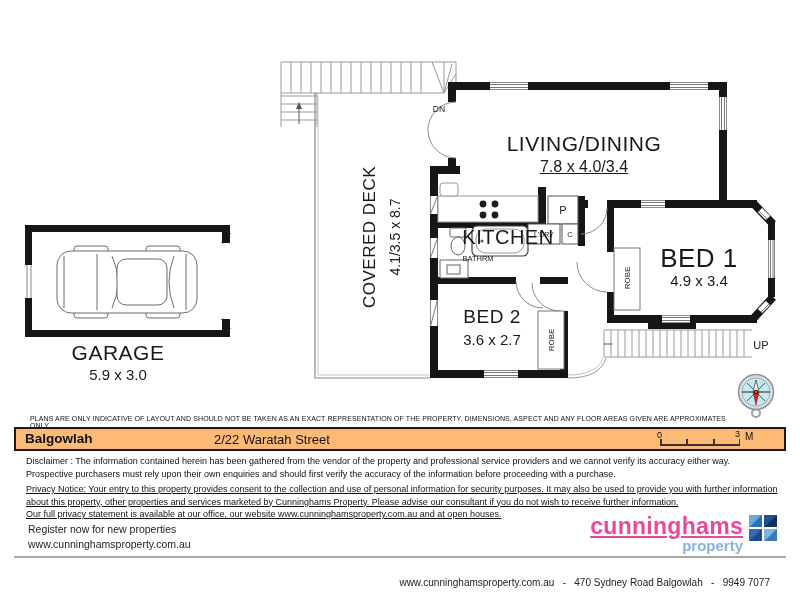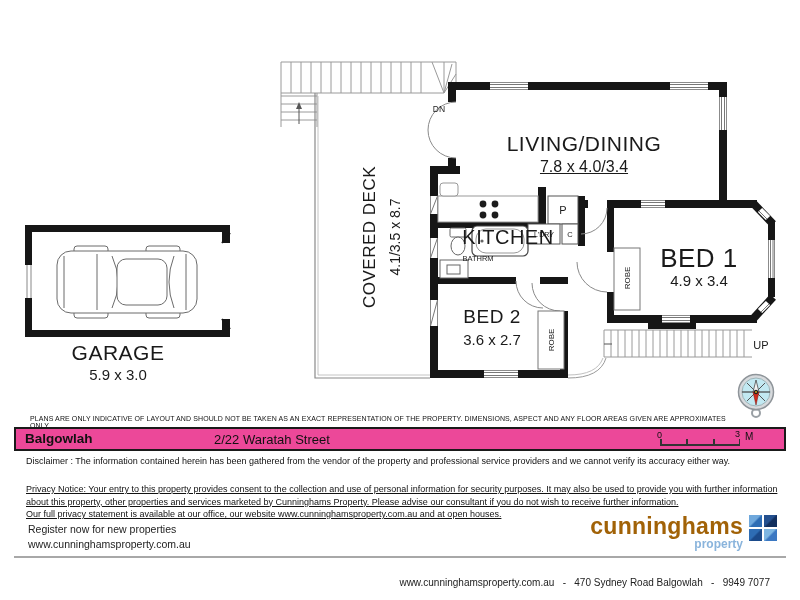--- a/index.html
+++ b/index.html
@@ -3,32 +3,32 @@
 <meta charset="utf-8">
 <style>
   html,body{margin:0;padding:0;background:#fff;}
   #canvas{position:relative;width:800px;height:600px;background:#fff;overflow:hidden;
           font-family:"Liberation Sans",sans-serif;color:#111;}
   svg{position:absolute;left:0;top:0;}
   .lbl{position:absolute;white-space:nowrap;transform:translate(-50%,-50%);color:#1a1a1a;}
   .rot{transform:translate(-50%,-50%) rotate(-90deg);}
   .room{letter-spacing:.5px;}
   .notice{position:absolute;left:30px;top:415px;width:700px;font-size:7px;letter-spacing:.1px;color:#111;}
-  .addrbar{position:absolute;left:14px;top:427px;width:768px;height:20px;border:2px solid #1a1a1a;background:#ec4899;}
+  .addrbar{position:absolute;left:14px;top:427px;width:768px;height:20px;border:2px solid #1a1a1a;background:#fdba74;}
   .addrbar .suburb{position:absolute;left:9px;top:2px;font-size:13.5px;font-weight:bold;}
   .addrbar .street{position:absolute;left:198px;top:3px;font-size:13px;}
   .scale0{position:absolute;left:641px;top:1px;font-size:9px;}
   .scale3{position:absolute;left:719px;top:0px;font-size:9px;}
   .scaleM{position:absolute;left:729px;top:2px;font-size:10px;}
   .scaleline{position:absolute;left:644px;top:15px;width:80px;height:1.5px;background:#333;}
   .tick{position:absolute;top:10px;width:1.5px;height:6px;background:#333;}
   .para{position:absolute;left:26px;font-size:9px;line-height:13px;color:#111;}
   .reg{position:absolute;left:28px;top:522px;font-size:10.5px;line-height:15px;color:#222;}
   .brand{position:absolute;right:57px;top:513px;font-size:23px;font-weight:bold;letter-spacing:.3px;}
-  .brandsub{position:absolute;right:57px;top:537px;font-size:12px;font-weight:bold;}
+  .brandsub{position:absolute;right:57px;top:537px;font-size:15px;font-weight:bold;}
   .squares{position:absolute;left:749px;top:515px;display:grid;grid-template-columns:13px 13px;grid-template-rows:12px 12px;gap:2px;}
   .sq1{background:linear-gradient(135deg,#6fa8dc 45%,#2e6db4 55%);}
   .sq2{background:linear-gradient(135deg,#24508f 45%,#122f5e 55%);}
   .sq3{background:linear-gradient(135deg,#2e6db4 45%,#1b4a8a 55%);}
   .sq4{background:linear-gradient(135deg,#7db6e2 45%,#3b78c2 55%);}
   .divider{position:absolute;left:14px;top:556px;width:772px;height:2px;background:#a8a8a8;}
   .footer{position:absolute;right:30px;top:577px;font-size:10px;color:#222;white-space:pre;}
 </style>
 </head>
 <body>
@@ -317,34 +317,35 @@
     <span class="scaleM">M</span>
     <div class="scaleline"></div>
     <div class="tick" style="left:644px;"></div>
     <div class="tick" style="left:670px;"></div>
     <div class="tick" style="left:697px;"></div>
     <div class="tick" style="left:722.5px;"></div>
   </div>
 
   <div class="para" style="top:455px;">
     <div>Disclaimer : The information contained herein has been gathered from the vendor of the property and professional service providers and we cannot verify its accuracy either way.</div>
+    <div>Prospective purchasers must rely upon their own enquiries and should first verify the accuracy of the information before proceeding with a purchase.</div>
   </div>
 
   <div class="para" style="top:483px;line-height:12.5px;text-decoration:underline;">
     <div>Privacy Notice: Your entry to this property provides consent to the collection and use of personal information for security purposes. It may also be used to provide you with further information</div>
     <div>about this property, other properties and services marketed by Cunninghams Property.  Please advise our consultant if you do not wish to receive further information.</div>
     <div>Our full privacy statement is available at our office, our website www.cunninghamsproperty.com.au and at open houses.</div>
   </div>
 
   <div class="reg">
     <div>Register now for new properties</div>
     <div>www.cunninghamsproperty.com.au</div>
   </div>
 
-  <div class="brand" style="color:#a16207;">cunninghams</div>
+  <div class="brand" style="color:#ec4899;text-decoration:underline;">cunninghams</div>
   <div class="brandsub" style="color:#8ab4dc;">property</div>
   <div class="squares">
     <div class="sq1"></div>
     <div class="sq2"></div>
     <div class="sq3"></div>
     <div class="sq4"></div>
   </div>
 
   <div class="divider"></div>
   <div class="footer">www.cunninghamsproperty.com.au   -   470 Sydney Road Balgowlah   -   9949 7077</div>

